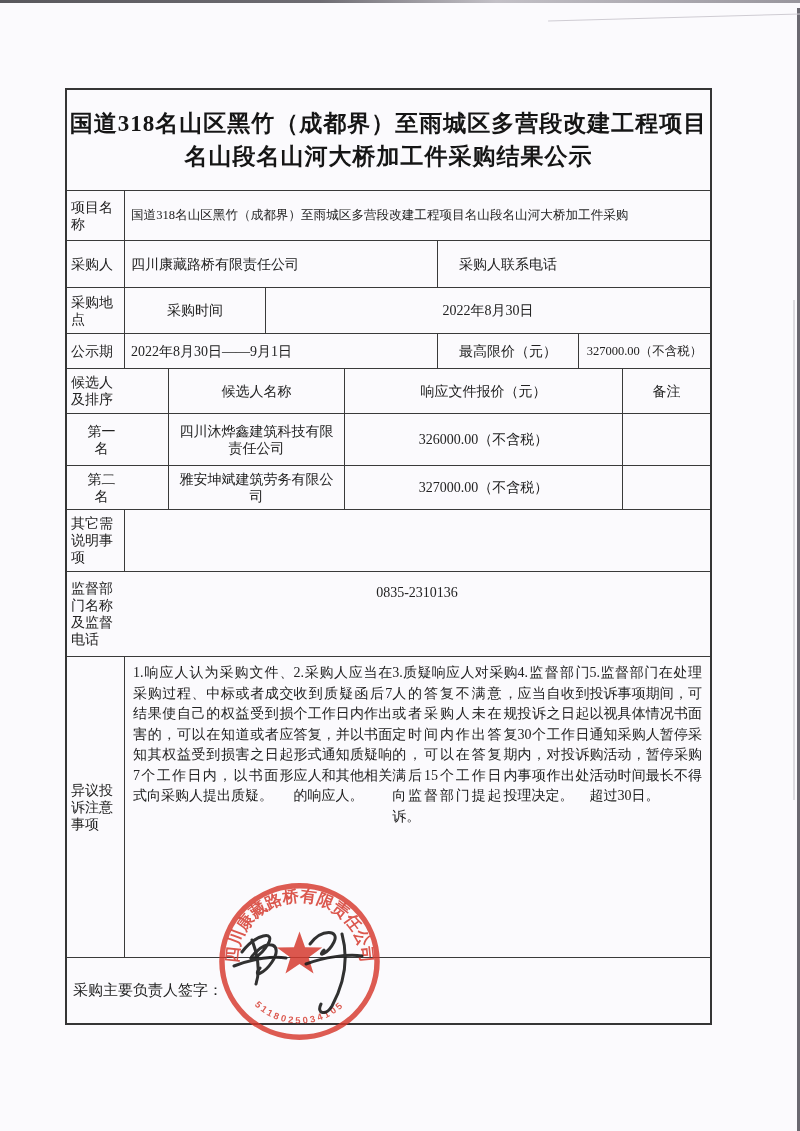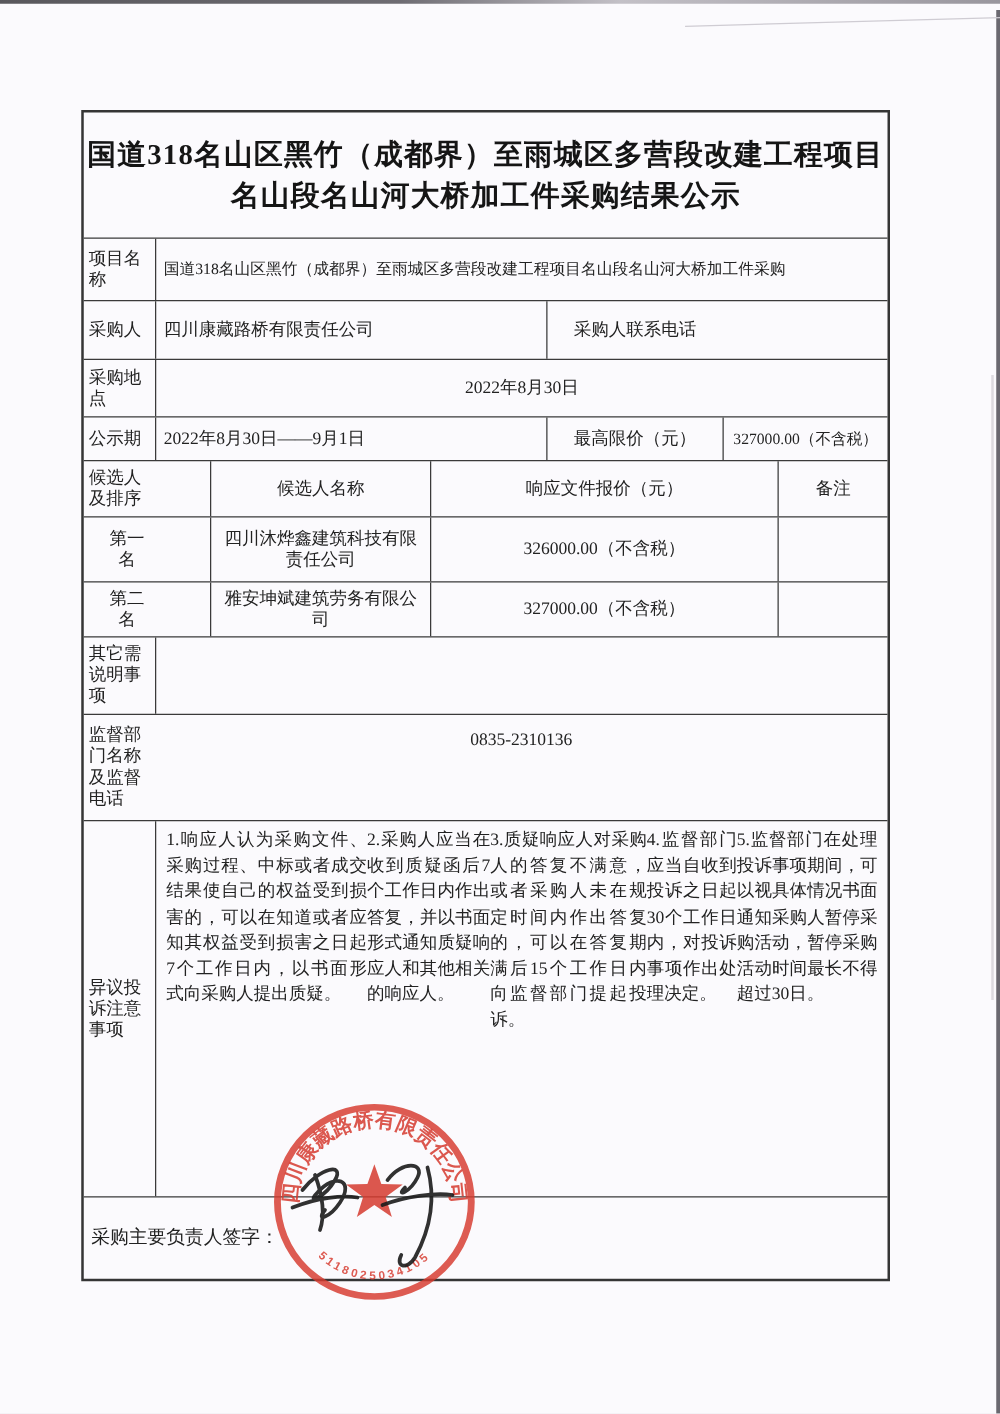--- a/index.html
+++ b/index.html
@@ -68,20 +68,21 @@
     </div>
 
     <div class="row" style="height:47px">
       <div class="cell lab">采购人</div>
       <div class="cell w-main">四川康藏路桥有限责任公司</div>
       <div class="cell w-mid">采购人联系电话</div>
     </div>
 
     <div class="row" style="height:46px">
       <div class="cell lab">采购地点</div>
+      <div class="cell w-mid">采购时间</div>
       <div class="cell w-val">2022年8月30日</div>
     </div>
 
     <div class="row" style="height:35px">
       <div class="cell lab">公示期</div>
       <div class="cell w-main">2022年8月30日——9月1日</div>
       <div class="cell w-mid">最高限价（元）</div>
       <div class="cell w-val small">327000.00（不含税）</div>
     </div>
 

